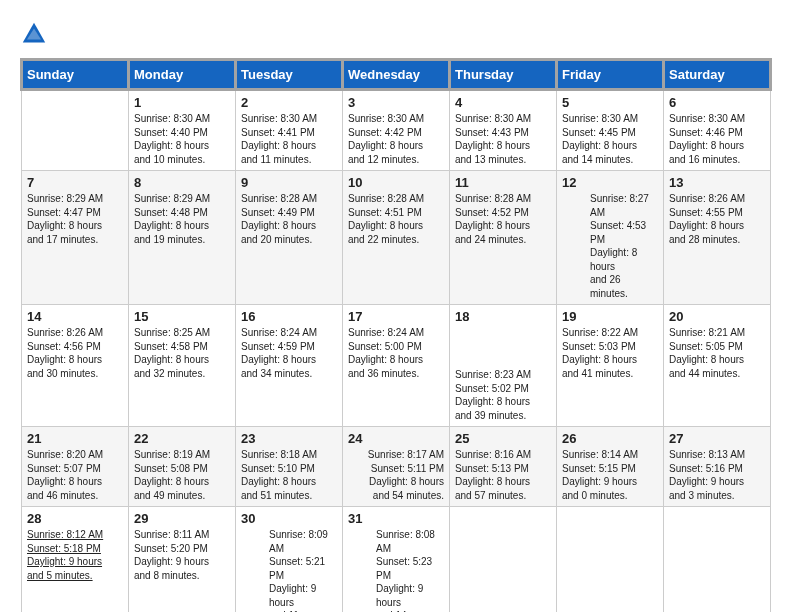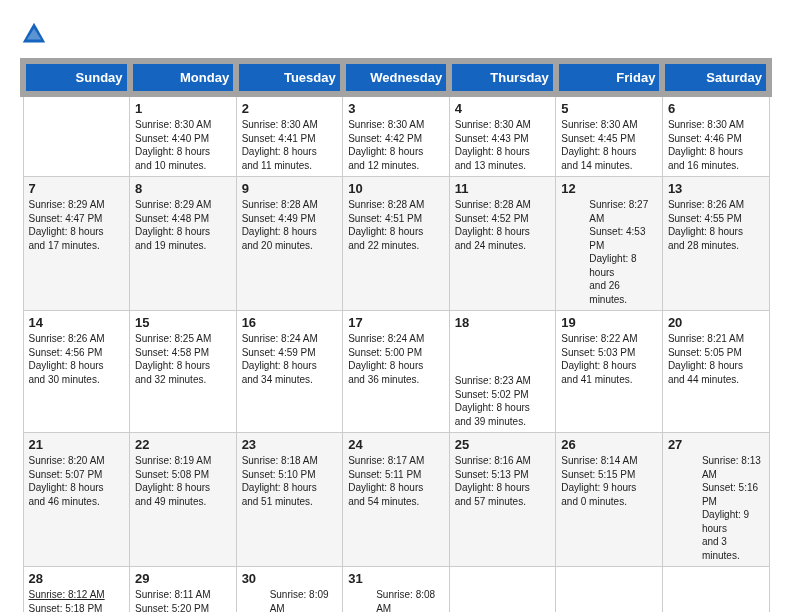--- a/index.html
+++ b/index.html
@@ -50,22 +50,22 @@
       width: 100%;
       border-collapse: collapse;
       border: 1px solid #ccc;
     }
     .calendar th {
       background: #1565c0;
       color: #fff;
       font-size: 13px;
       font-weight: bold;
       padding: 6px 4px;
-      text-align: right;
-      border: 6px solid #a3a3a3;
+      text-align: left;
+      border: 3px solid #a3a3a3;
     }
     .calendar td {
       vertical-align: top;
       padding: 4px 5px;
       border: 1px solid #ccc;
       width: calc(100% / 7);
       min-height: 80px;
       font-size: 11px;
       color: #222;
     }
@@ -285,42 +285,42 @@
         </td>
         <td>
           <span class="day-num">23</span>
           <div class="cell-text" style="white-space: pre-line;">Sunrise: 8:18 AM
 Sunset: 5:10 PM
 Daylight: 8 hours
 and 51 minutes.</div>
         </td>
         <td>
           <span class="day-num">24</span>
-          <div class="cell-text" style="white-space: pre-line;">Sunrise: 8:17 AM
+          <div class="cell-text" style="white-space: pre-line; text-align: right;">Sunrise: 8:17 AM
 Sunset: 5:11 PM
 Daylight: 8 hours
 and 54 minutes.</div>
         </td>
         <td>
           <span class="day-num">25</span>
           <div class="cell-text" style="white-space: pre-line;">Sunrise: 8:16 AM
 Sunset: 5:13 PM
 Daylight: 8 hours
 and 57 minutes.</div>
         </td>
         <td>
           <span class="day-num">26</span>
           <div class="cell-text" style="white-space: pre-line;">Sunrise: 8:14 AM
 Sunset: 5:15 PM
 Daylight: 9 hours
 and 0 minutes.</div>
         </td>
         <td>
           <span class="day-num">27</span>
-          <div class="cell-text" style="white-space: pre-line; margin-left: 34px;">Sunrise: 8:13 AM
+          <div class="cell-text" style="white-space: pre-line;">Sunrise: 8:13 AM
 Sunset: 5:16 PM
 Daylight: 9 hours
 and 3 minutes.</div>
         </td>
       </tr>
       <tr>
         <td>
           <span class="day-num">28</span>
           <div class="cell-text" style="white-space: pre-line; text-decoration: underline;">Sunrise: 8:12 AM
 Sunset: 5:18 PM

